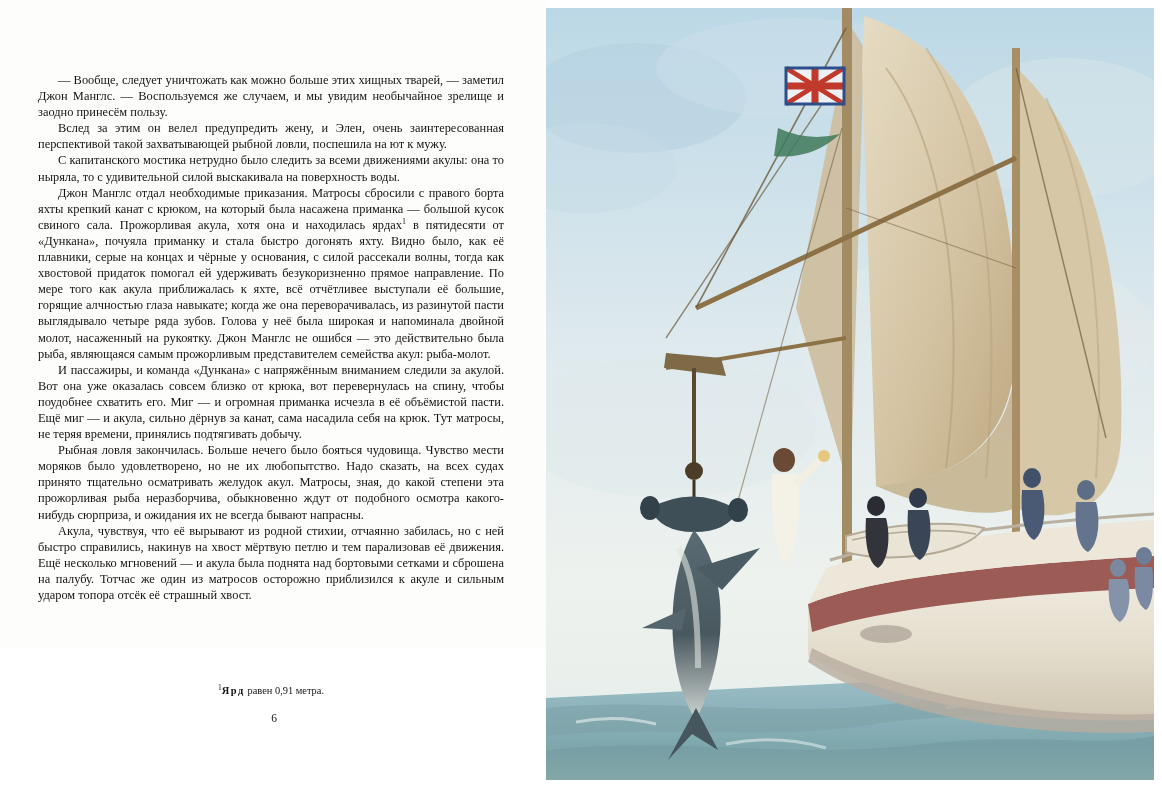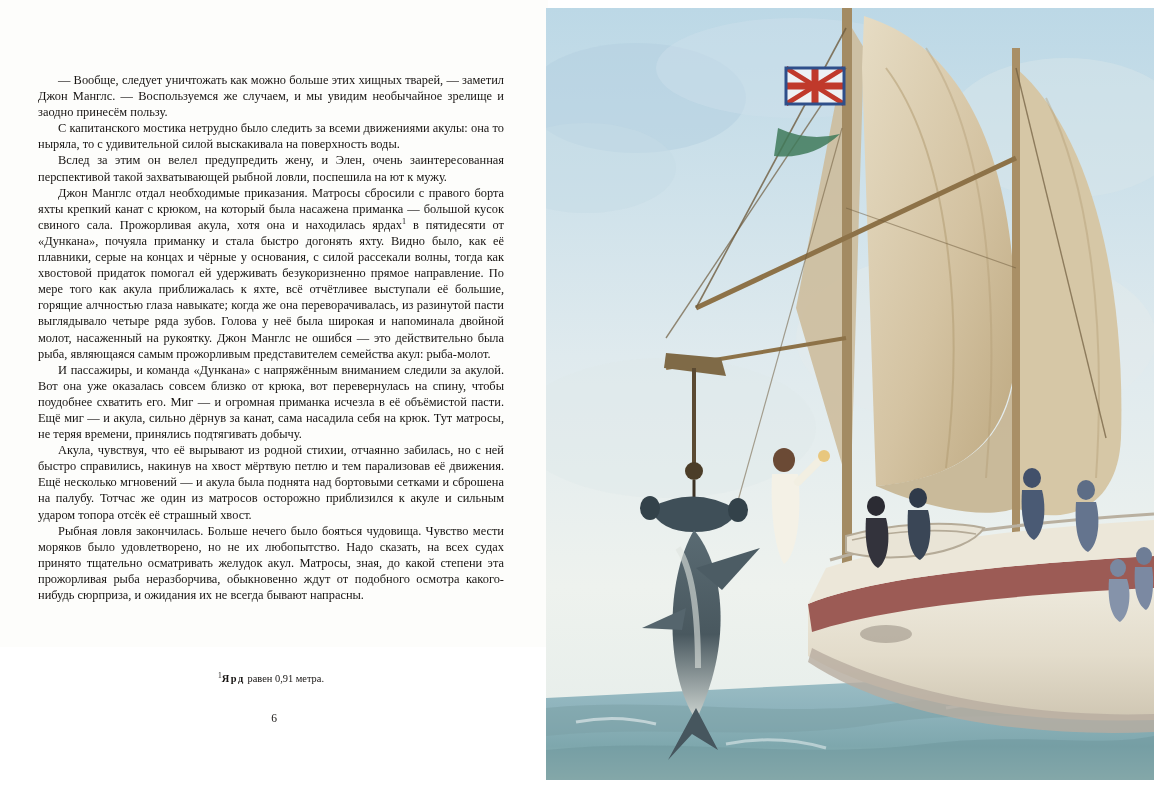--- a/index.html
+++ b/index.html
@@ -54,21 +54,21 @@
     line-height: 0;
   }
   #footnotes {
     position: absolute;
     left: 38px;
     top: 672px;
     width: 466px;
     text-align: center;
   }
   .footnote {
-    margin: 0;
+    margin: 12px;
     font-family: "Liberation Serif", serif;
     font-size: 10.4px;
     line-height: 14px;
     color: #171412;
   }
   .fn-marker {
     font-size: 7.5px;
     vertical-align: super;
     line-height: 0;
   }
@@ -110,26 +110,26 @@
 </style>
 </head>
 <body>
 
 <div id="spread">
 
   <div id="left-page">
 
     <div id="text-column">
       <p class="para first">— Вообще, следует уничтожать как можно больше этих хищных тварей, — заметил Джон Манглс. — Воспользуемся же случаем, и мы увидим необычайное зрелище и заодно принесём пользу.</p>
+      <p class="para">Вслед за этим он велел предупредить жену, и Элен, очень заинтересованная перспективой такой захватывающей рыбной ловли, поспешила на ют к мужу.</p>
       <p class="para">С капитанского мостика нетрудно было следить за всеми движениями акулы: она то ныряла, то с удивительной силой выскакивала на поверхность воды.</p>
-      <p class="para">Вслед за этим он велел предупредить жену, и Элен, очень заинтересованная перспективой такой захватывающей рыбной ловли, поспешила на ют к мужу.</p>
       <p class="para"><span>Джон Манглс отдал необходимые приказания. Матросы сбросили с правого борта яхты крепкий канат с крюком, на который была насажена приманка — большой кусок свиного сала. Прожорливая акула, хотя она и находилась ярдах<sup class="fn">1</sup> в пятидесяти от «Дункана», почуяла приманку и стала быстро догонять яхту. Видно было, как её плавники, серые на концах и чёрные у основания, с силой рассекали волны, тогда как хвостовой придаток помогал ей удерживать безукоризненно прямое направление. По мере того как акула приближалась к яхте, всё отчётливее выступали её большие, горящие алчностью глаза навыкате; когда же она переворачивалась, из разинутой пасти выглядывало четыре ряда зубов. Голова у неё была широкая и напоминала двойной молот, насаженный на рукоятку. Джон Манглс не ошибся — это действительно была рыба, являющаяся самым прожорливым представителем семейства акул: рыба-молот.</span></p>
       <p class="para">И пассажиры, и команда «Дункана» с напряжённым вниманием следили за акулой. Вот она уже оказалась совсем близко от крюка, вот перевернулась на спину, чтобы поудобнее схватить его. Миг — и огромная приманка исчезла в её объёмистой пасти. Ещё миг — и акула, сильно дёрнув за канат, сама насадила себя на крюк. Тут матросы, не теряя времени, принялись подтягивать добычу.</p>
+      <p class="para">Рыбная ловля закончилась. Больше нечего было бояться чудовища. Чувство мести моряков было удовлетворено, но не их любопытство. Надо сказать, на всех судах принято тщательно осматривать желудок акул. Матросы, зная, до какой степени эта прожорливая рыба неразборчива, обыкновенно ждут от подобного осмотра какого-нибудь сюрприза, и ожидания их не всегда бывают напрасны.</p>
       <p class="para">Акула, чувствуя, что её вырывают из родной стихии, отчаянно забилась, но с ней быстро справились, накинув на хвост мёртвую петлю и тем парализовав её движения. Ещё несколько мгновений — и акула была поднята над бортовыми сетками и сброшена на палубу. Тотчас же один из матросов осторожно приблизился к акуле и сильным ударом топора отсёк её страшный хвост.</p>
-      <p class="para">Рыбная ловля закончилась. Больше нечего было бояться чудовища. Чувство мести моряков было удовлетворено, но не их любопытство. Надо сказать, на всех судах принято тщательно осматривать желудок акул. Матросы, зная, до какой степени эта прожорливая рыба неразборчива, обыкновенно ждут от подобного осмотра какого-нибудь сюрприза, и ожидания их не всегда бывают напрасны.</p>
     </div>
 
     <div id="footnotes">
       <p class="footnote">
         <span class="fn-marker">1</span><span class="fn-term">Ярд</span>&nbsp;<span>равен 0,91 метра.</span>
       </p>
     </div>
 
     <div id="page-number">6</div>
   </div>

